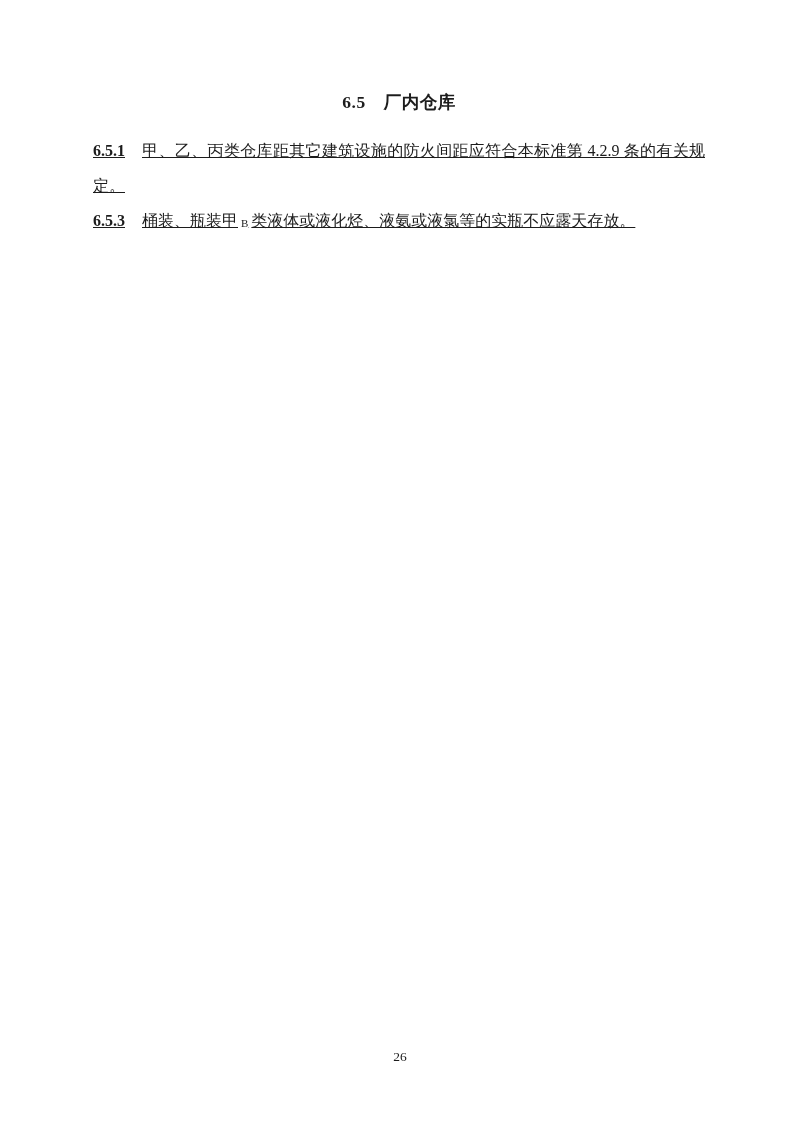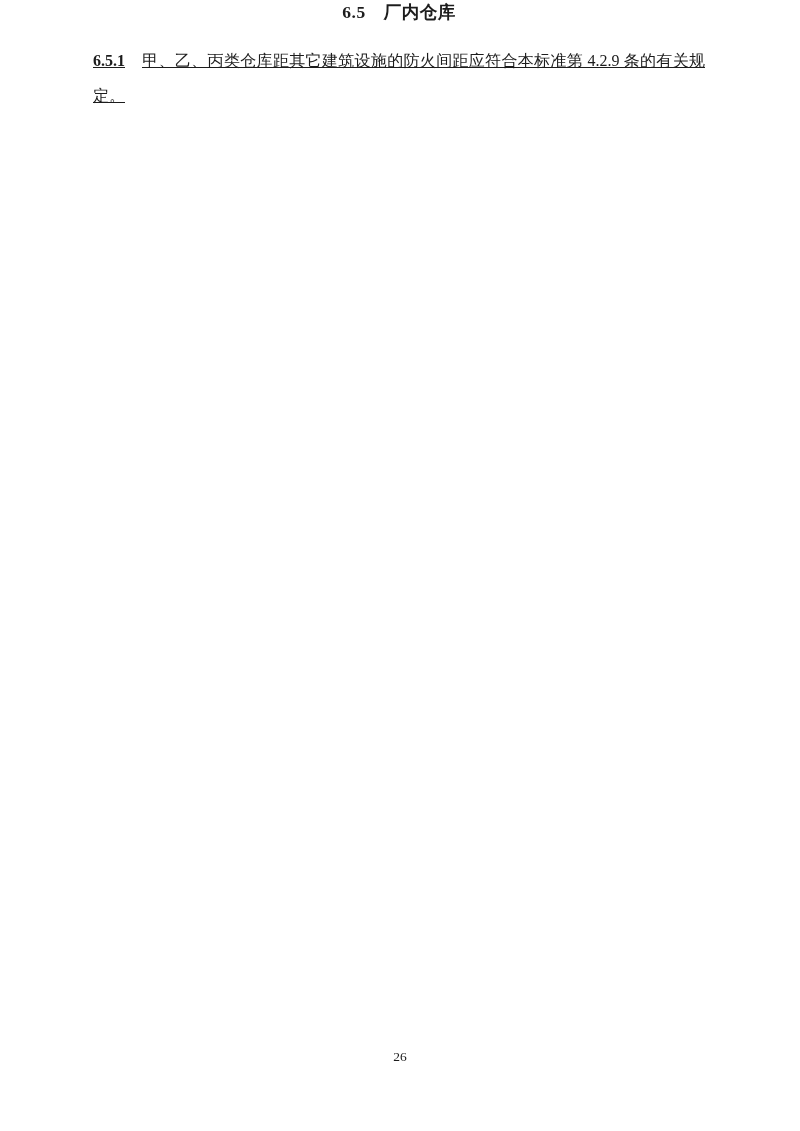--- a/index.html
+++ b/index.html
@@ -10,20 +10,21 @@
   .page {
     position: relative;
     width: 800px;
     height: 1131px;
     margin: 0 auto;
     background: #ffffff;
     color: #1c1c1c;
     font-family: "Liberation Serif", "DejaVu Serif", serif;
     overflow: hidden;
     box-sizing: border-box;
+    padding-top: 90px;
   }
   .content {
     width: 612px;
     margin-left: 93px;
   }
   .section-title {
     font-size: 17.5px;
     font-weight: bold;
     text-align: center;
     letter-spacing: 0.5px;
@@ -61,17 +62,18 @@
 <body>
 
 <div class="page">
   <div class="content">
 
     <h2 class="section-title">6.5　厂内仓库</h2>
 
     <p class="clause"><span class="clause-num">6.5.1</span><span>甲、乙、丙类仓库距其它建筑设施的防火间距应符合本标准第 4.2.9 条的有关规定。</span></p>
 
 
+    <p class="clause"><span class="clause-num">6.5.3</span><span>桶装、瓶装甲</span><span class="sub">B</span><span>类液体或液化烃、液氨或液氯等的实瓶不应露天存放。</span></p>
 
   </div>
 
   <div class="page-number">26</div>
 </div>
 
 </body></html>

